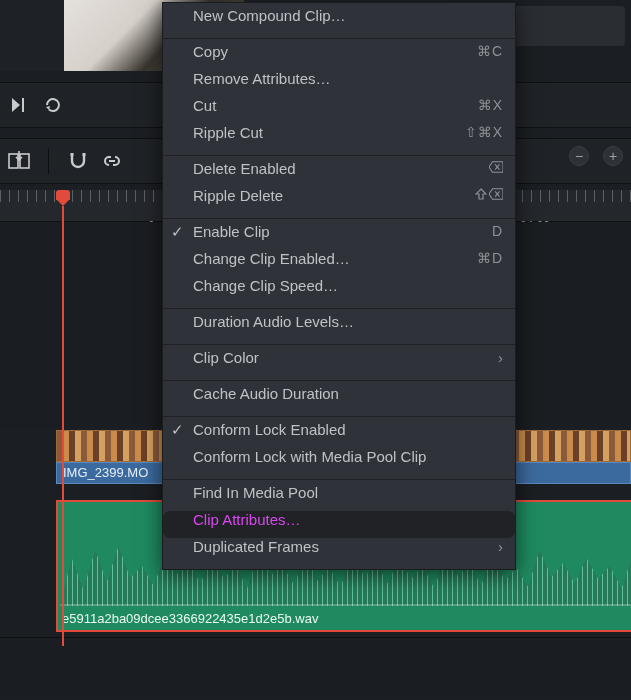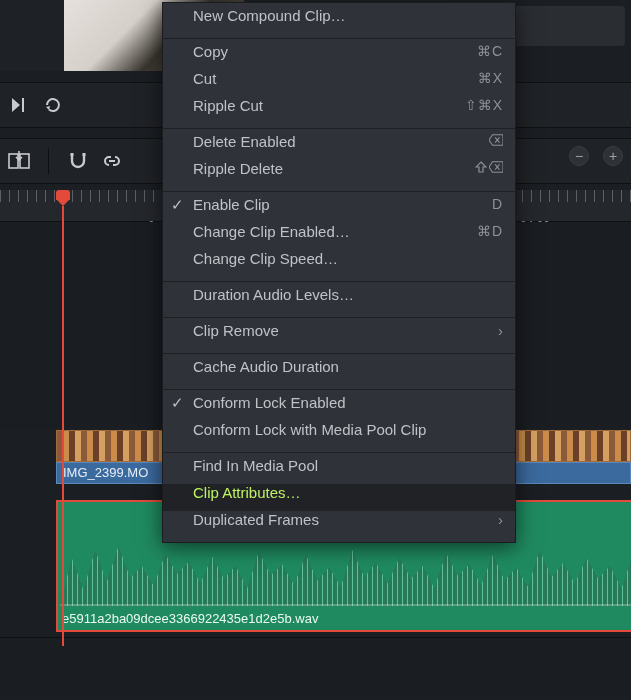--- a/index.html
+++ b/index.html
@@ -207,21 +207,22 @@
     align-items: flex-start;
     height: 27px;
     padding: 0 12px 0 30px;
     color: #bfc2c7;
     font-size: 15px;
     position: relative;
     cursor: default;
   }
   .menu-item.highlighted {
     background: #202226;
-    color: #bef264;
+    color: #d946ef;
+    border-radius: 7px;
   }
   .menu-item .check {
     position: absolute;
     left: 8px;
     color: #bfc2c7;
   }
   .menu-item .shortcut {
     margin-left: auto;
     color: #8e9197;
     font-size: 14px;
@@ -334,20 +335,23 @@
 <div class="context-menu" id="ctx">
     <div class="menu-item">
       <span>New Compound Clip…</span>
     </div>
     <div class="menu-sep"></div>
     <div class="menu-item">
       <span>Copy</span>
       <span class="shortcut">⌘C</span>
     </div>
     <div class="menu-item">
+      <span>Remove Attributes…</span>
+    </div>
+    <div class="menu-item">
       <span>Cut</span>
       <span class="shortcut">⌘X</span>
     </div>
     <div class="menu-item">
       <span>Ripple Cut</span>
       <span class="shortcut">⇧⌘X</span>
     </div>
     <div class="menu-sep"></div>
     <div class="menu-item">
       <span>Delete Enabled</span>
@@ -388,21 +392,21 @@
     </div>
     <div class="menu-item">
       <span>Change Clip Speed…</span>
     </div>
     <div class="menu-sep"></div>
     <div class="menu-item">
       <span>Duration Audio Levels…</span>
     </div>
     <div class="menu-sep"></div>
     <div class="menu-item">
-      <span>Clip Remove</span>
+      <span>Clip Color</span>
       <span class="chevron">›</span>
     </div>
     <div class="menu-sep"></div>
     <div class="menu-item">
       <span>Cache Audio Duration</span>
     </div>
     <div class="menu-sep"></div>
     <div class="menu-item">
       <span class="check">✓</span>
       <span>Conform Lock Enabled</span>

